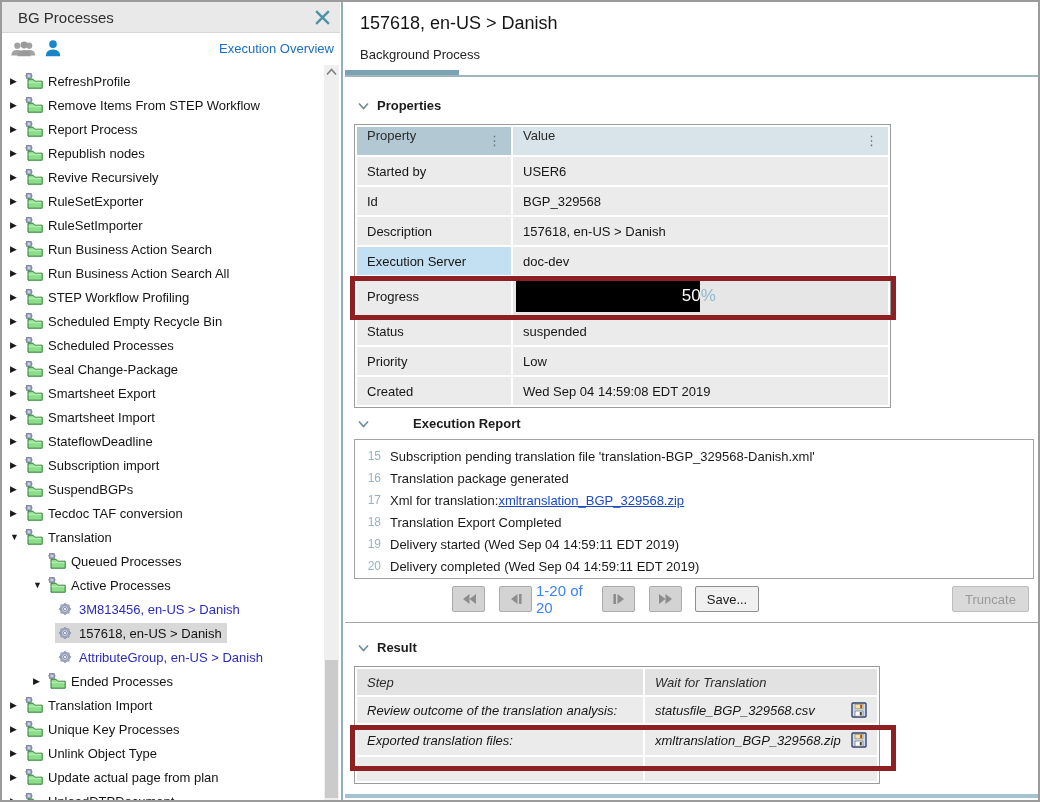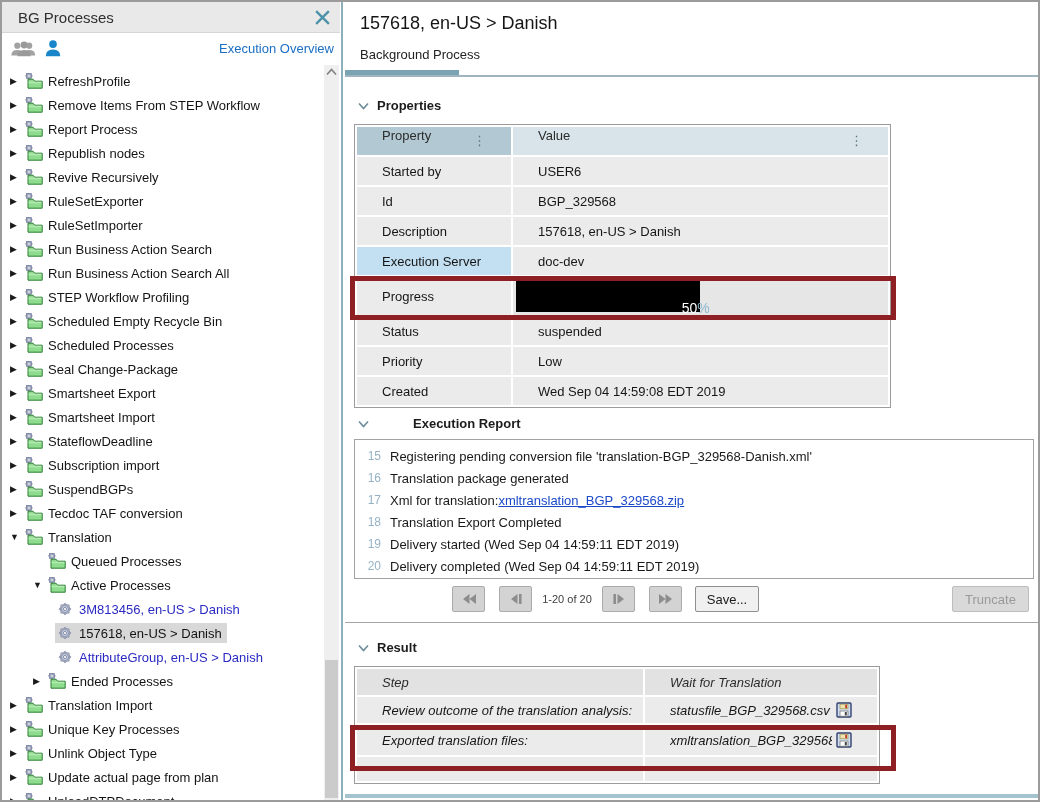--- a/index.html
+++ b/index.html
@@ -41,52 +41,52 @@
   #m-tab { position:absolute; left:17px; top:45px; font-size:13px; color:#222; cursor:pointer; }
   #tab-accent { position:absolute; left:2px; top:68px; width:114px; height:5px; background:#7ba3b1; }
   #head-rule { position:absolute; left:2px; top:73px; width:693px; height:2px; background:#9eb4be; }
   .sec-head { position:absolute; display:flex; align-items:center; cursor:pointer; }
   .sec-head .chev { margin-right:8px; }
   .sec-head .sec-lbl { font-size:13px; font-weight:bold; color:#1c1c1c; }
   
   table.gridtbl { position:absolute; border-collapse:separate; border-spacing:2px; background:#fff;
                   border:1px solid #9b9b9b; table-layout:fixed; }
   table.gridtbl th, table.gridtbl td { font-size:13px; font-weight:normal; text-align:left;
-                  padding:0 25px; overflow:hidden; white-space:nowrap; }
+                  padding:0 10px; overflow:hidden; white-space:nowrap; }
   #props { left:11px; top:122px; width:537px; }
   #props th { height:28px; color:#2b2b2b; }
   #props th.h-prop { background:#b2c8d2; }
   #props th.h-val  { background:#d8e4e9; }
   #props td { height:28px; background:#ebebeb; color:#161616; }
   #props tr.hl td.pname { background:#c3e0f2; }
   #props tr.prow td { height:38px; }
   #props td.pcell { padding:0; position:relative; background:#e6e6e6; }
   .dots { float:right; color:#5c7682; font-size:13px; line-height:26px; letter-spacing:0; }
   .pfill { position:absolute; left:3px; top:3px; bottom:3px; width:49%; background:#000; }
   .plab { position:absolute; left:calc(3px + 49% - 18px); top:50%; transform:translateY(-50%);
-          font-size:14px;margin-top:12px; }
+          font-size:17px; }
   .plab .v { color:#ffffff; } .plab .u { color:#8fb9d0; }
   
   .redbox { position:absolute; border:5px solid #8e2024; pointer-events:none; z-index:60; }
   #redbox-progress { left:7px; top:274px; width:546px; height:44px; }
   #redbox-export { left:7px; top:723px; width:546px; height:46px; }
   
   #report-box { position:absolute; left:11px; top:437px; width:680px; height:140px;
                 border:1px solid #a2a2a2; background:#fff; overflow:hidden; padding-top:5px; }
   .rline { display:flex; height:22px; align-items:center; font-size:13px; white-space:nowrap; }
   .rnum { width:26px; text-align:right; color:#95b1c4; flex:none; font-size:12px; }
   .rtext { margin-left:9px; color:#191919; }
   .rlink { color:#1b49c8; text-decoration:underline; cursor:pointer; }
   
   .navbtn { position:absolute; top:584px; width:33px; height:26px; background:#d3d3d3;
             border:1px solid #ababab; border-radius:2px; display:flex; align-items:center;
             justify-content:center; cursor:pointer; }
   #btn-first { left:109px; } #btn-prev { left:156px; } #btn-next { left:259px; } #btn-last { left:306px; }
-  #page-range { position:absolute; left:193px; top:584px; width:62px; height:26px; font-size:11px;
-                display:flex; align-items:center; justify-content:center; color:#404040; }
+  #page-range { position:absolute; left:193px; top:584px; width:62px; height:26px; font-size:15px;
+                display:flex; align-items:center; justify-content:center; color:#3b82f6; }
   #btn-save { position:absolute; left:352px; top:584px; width:64px; height:26px; background:#f0f0f0;
               border:1px solid #8f8f8f; border-radius:2px; font-size:13px; color:#1a1a1a;
               display:flex; align-items:center; justify-content:center; cursor:pointer;
               font-family:"Liberation Sans", sans-serif; }
   #btn-truncate { position:absolute; left:609px; top:584px; width:77px; height:26px; background:#d9d9d9;
               border:1px solid #bdbdbd; border-radius:2px; font-size:13px; color:#9a9a9a;
               display:flex; align-items:center; justify-content:center;
               font-family:"Liberation Sans", sans-serif; }
   #sec-divider { position:absolute; left:2px; top:620px; width:693px; height:1px; background:#a5a5a5; }
   
@@ -541,21 +541,21 @@
     <div class="sec-head" style="left:15px; top:414px;gap:36px;">
       <svg class="chev" width="11" height="8" viewBox="0 0 11 7" stroke="#6c8b98">
           <use href="#ic-chev"></use>
         </svg>
       <span class="sec-lbl">Execution Report</span>
     </div>
 
     <div id="report-box">
       <div class="rline">
           <span class="rnum">15</span>
-          <span class="rtext">Registering pending conversion file 'translation-BGP_329568-Danish.xml'</span>
+          <span class="rtext">Subscription pending translation file 'translation-BGP_329568-Danish.xml'</span>
         </div>
       <div class="rline">
           <span class="rnum">16</span>
           <span class="rtext">Translation package generated</span>
         </div>
       <div class="rline">
           <span class="rnum">17</span>
           <span class="rtext">Xml for translation: </span>
           <a class="rlink">xmltranslation_BGP_329568.zip</a>
         </div>

